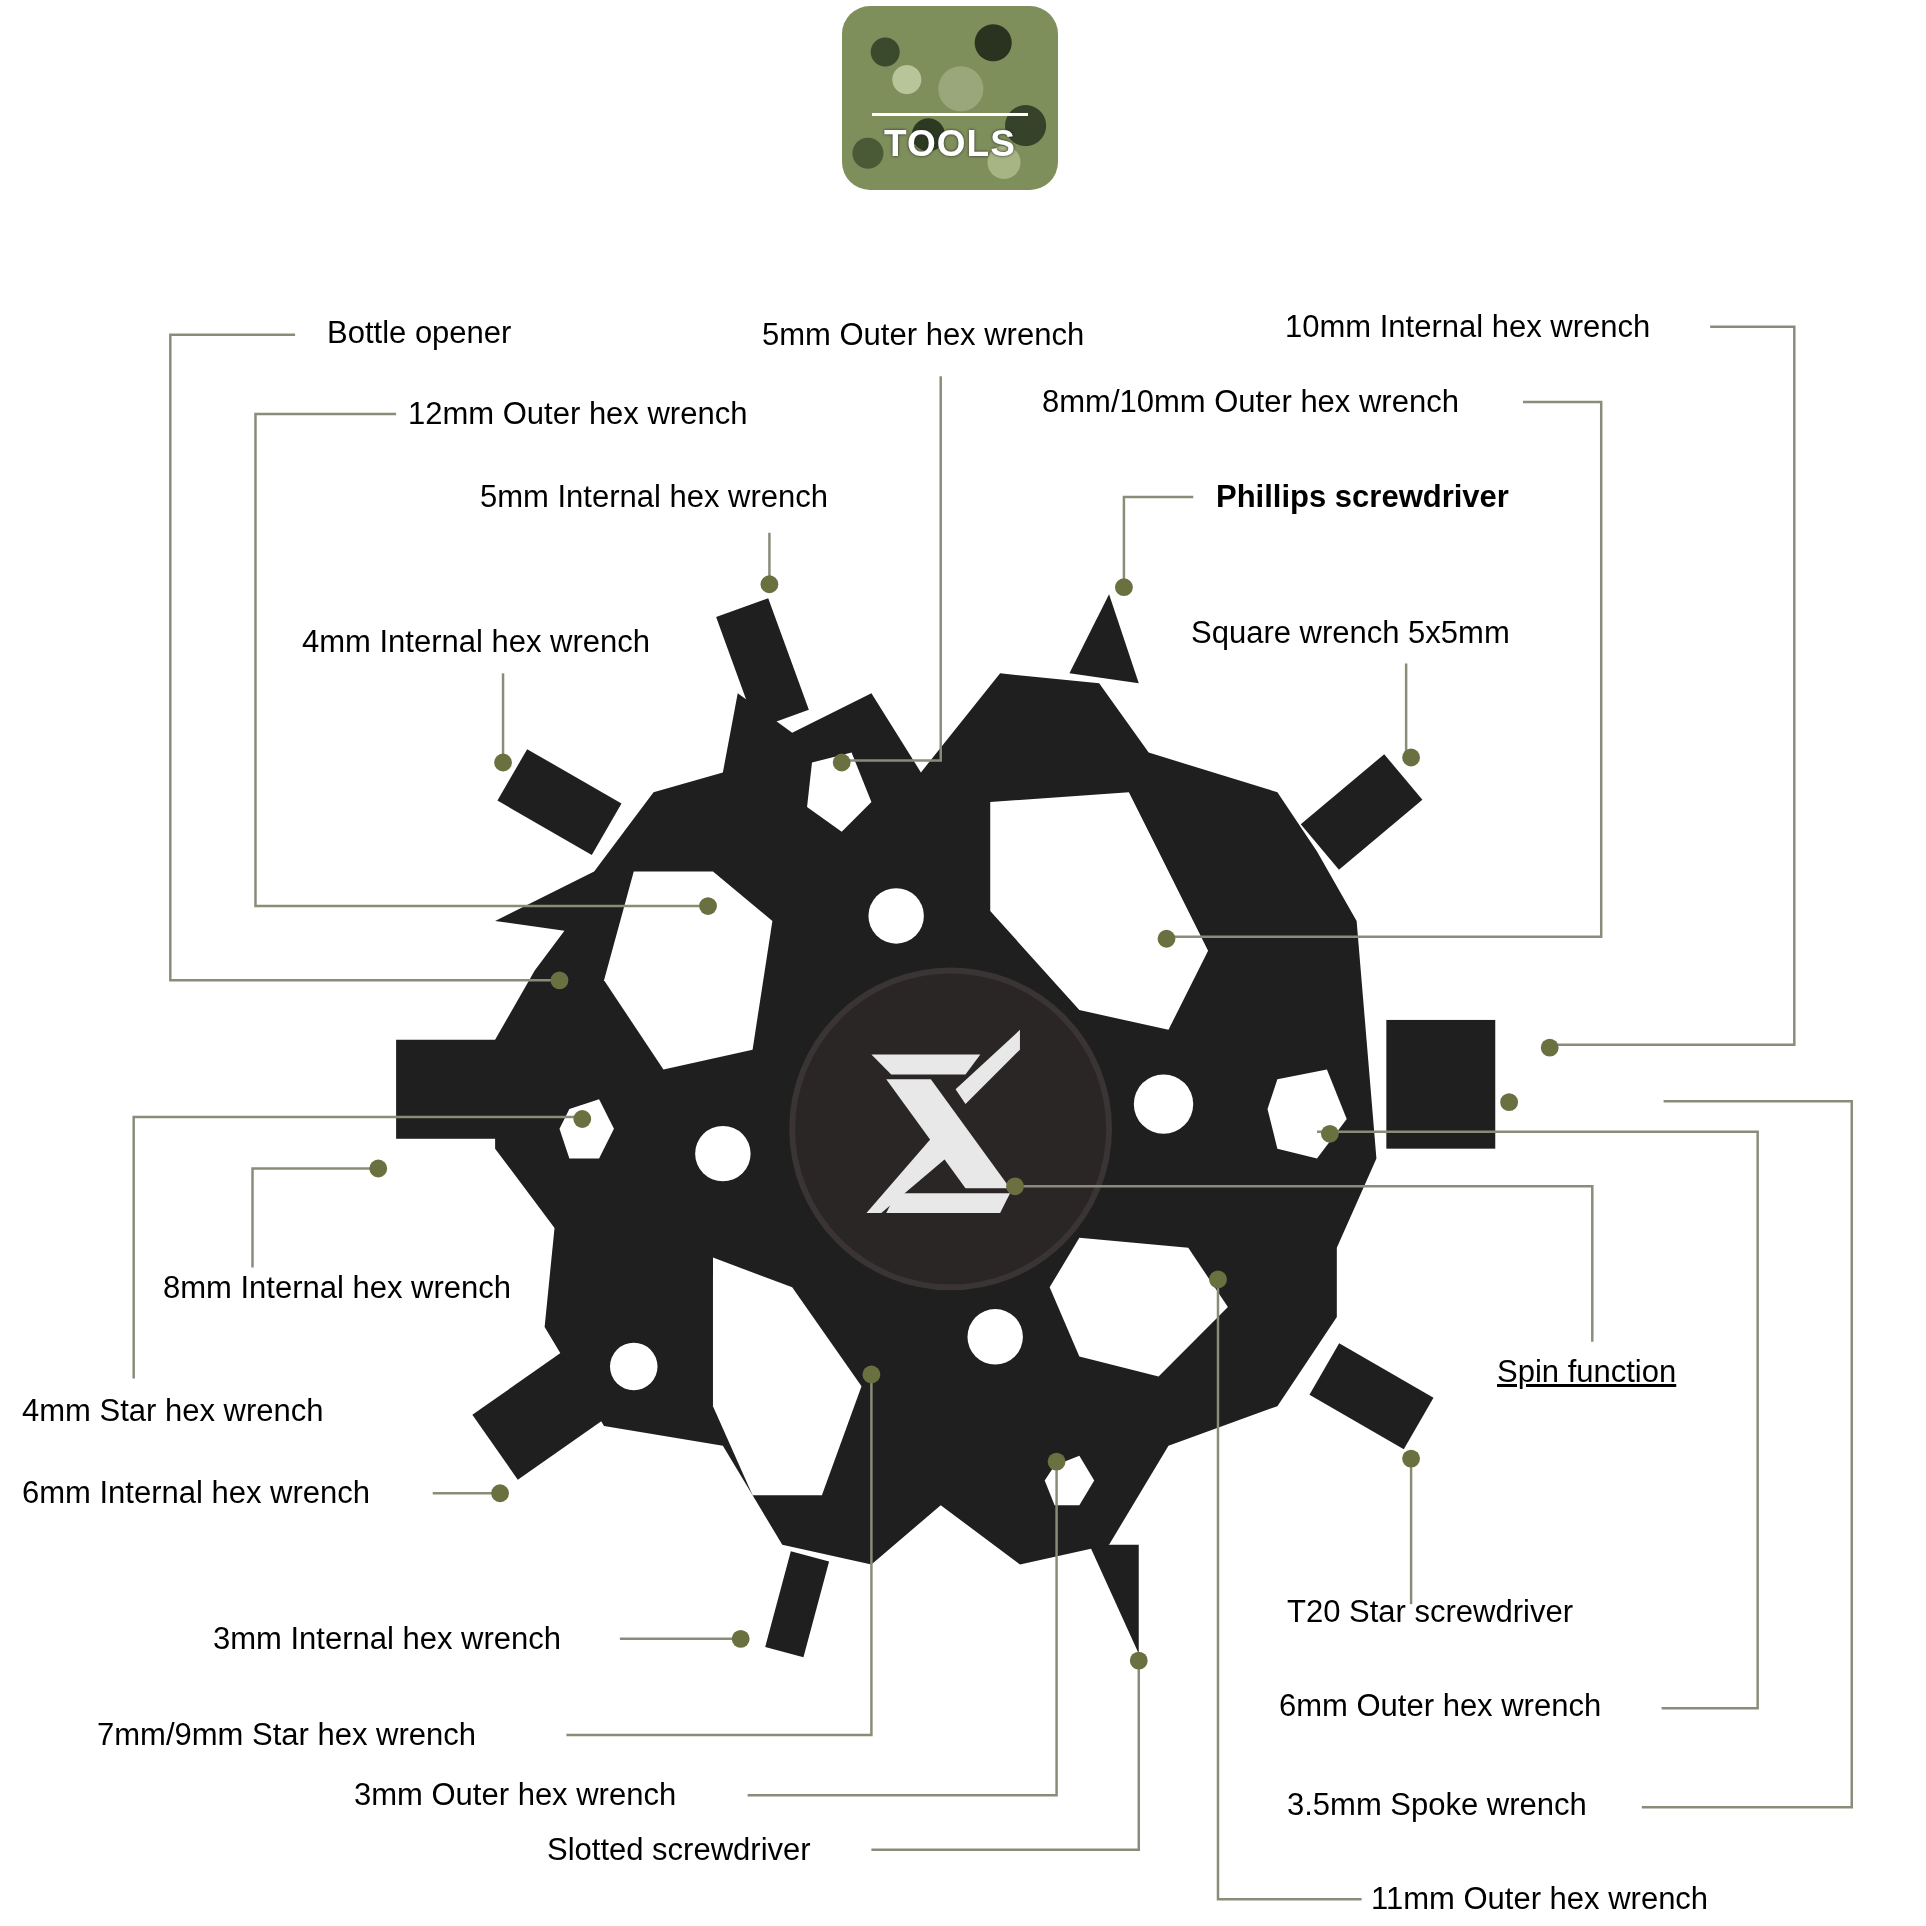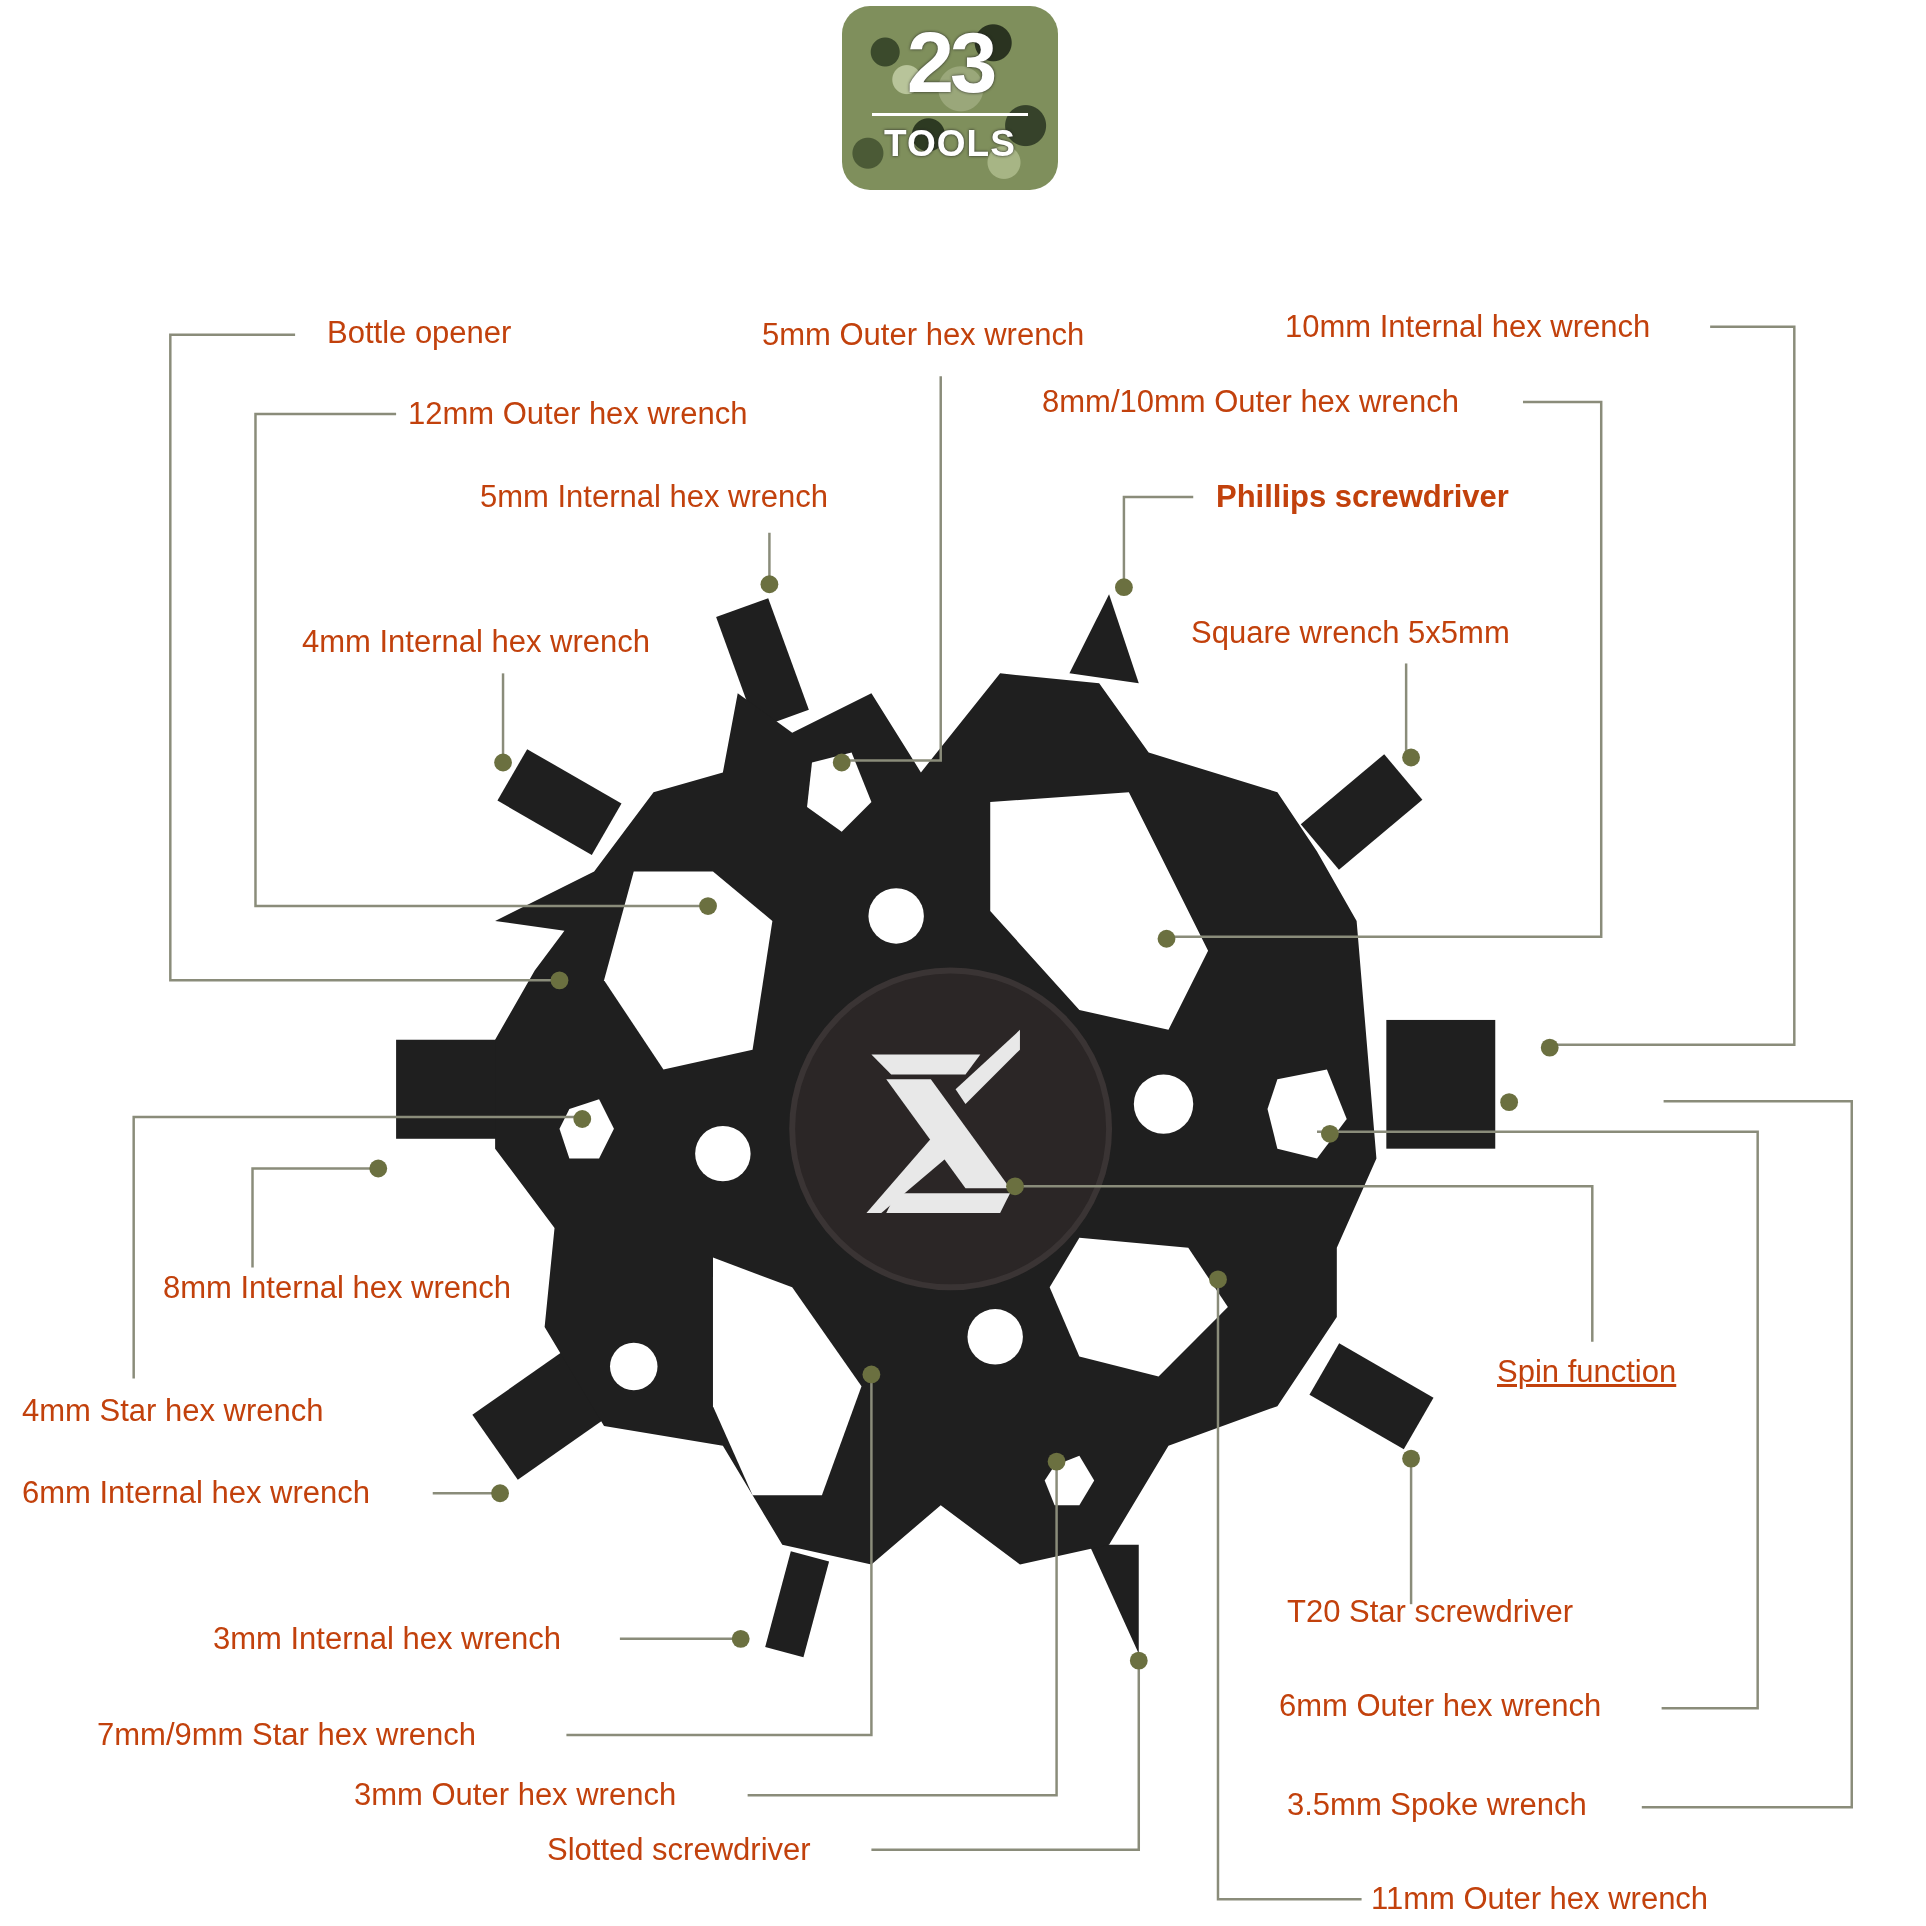--- a/index.html
+++ b/index.html
@@ -11,28 +11,27 @@
       radial-gradient(circle at 40% 70%, #2d3a22 0 16px, transparent 17px),
       radial-gradient(circle at 85% 65%, #36422a 0 20px, transparent 21px),
       radial-gradient(circle at 12% 80%, #4b5a36 0 15px, transparent 16px),
       radial-gradient(circle at 55% 45%, #9aa77a 0 22px, transparent 23px),
       radial-gradient(circle at 30% 40%, #b8c49a 0 14px, transparent 15px),
       radial-gradient(circle at 75% 85%, #a7b585 0 16px, transparent 17px),
       #7f8f5c;}
   .badge .num{position:absolute;left:0;right:0;top:14px;text-align:center;color:#fff;font-weight:bold;font-size:85px;letter-spacing:-4px;line-height:85px;text-shadow:0 0 3px #222;}
   .badge .rule{position:absolute;left:30px;right:30px;top:107px;height:3px;background:#fff;}
   .badge .word{position:absolute;left:0;right:0;top:117px;text-align:center;color:#fff;font-weight:bold;font-size:37px;letter-spacing:1px;text-shadow:0 0 3px #222;}
-  .label{position:absolute;font-size:31px;color:#c2410c;white-space:nowrap;line-height:36px;}
+  .label{position:absolute;font-size:31px;color:#000000;white-space:nowrap;line-height:36px;}
   svg.art{position:absolute;left:0;top:0;}
 </style>
 </head>
 <body>
 
 <div class="badge">
-  <div class="num">23</div>
   <div class="rule"></div>
   <div class="word">TOOLS</div>
 </div>
 
 <svg class="art" width="1927" height="1927" viewBox="0 0 1946 1946">
   <g fill="#1f1f1f">
 
     <rect x="742" y="610" width="56" height="120" transform="rotate(-20 770 670)"></rect>
     <polygon points="1080,680 1120,600 1150,690"></polygon>
     <rect x="1320" y="790" width="110" height="60" transform="rotate(-40 1375 820)"></rect>

